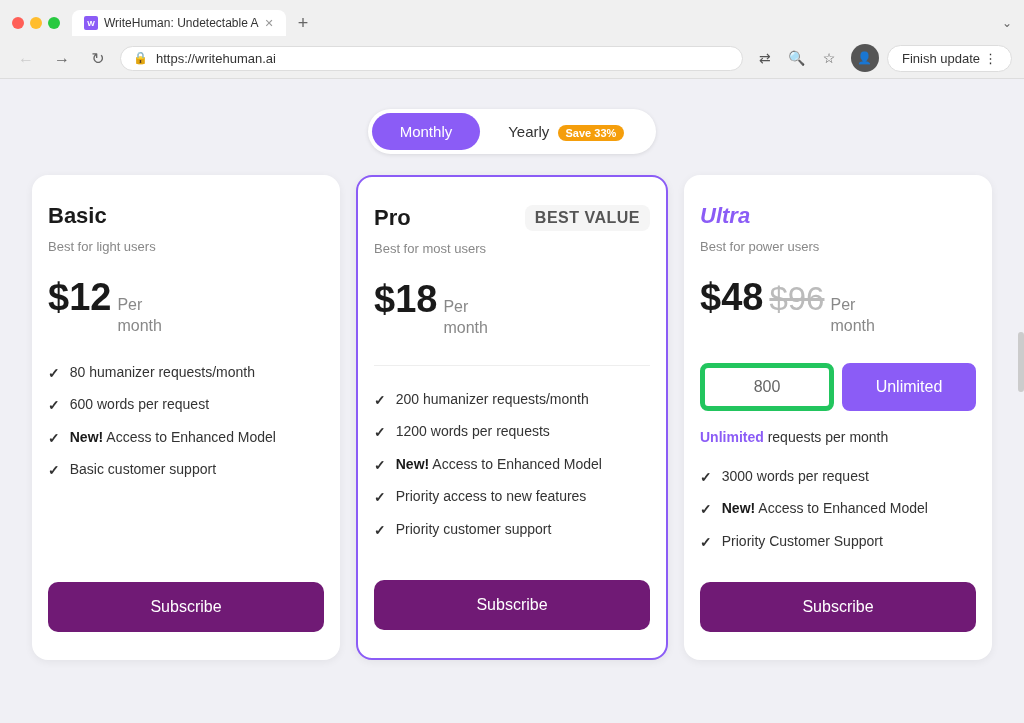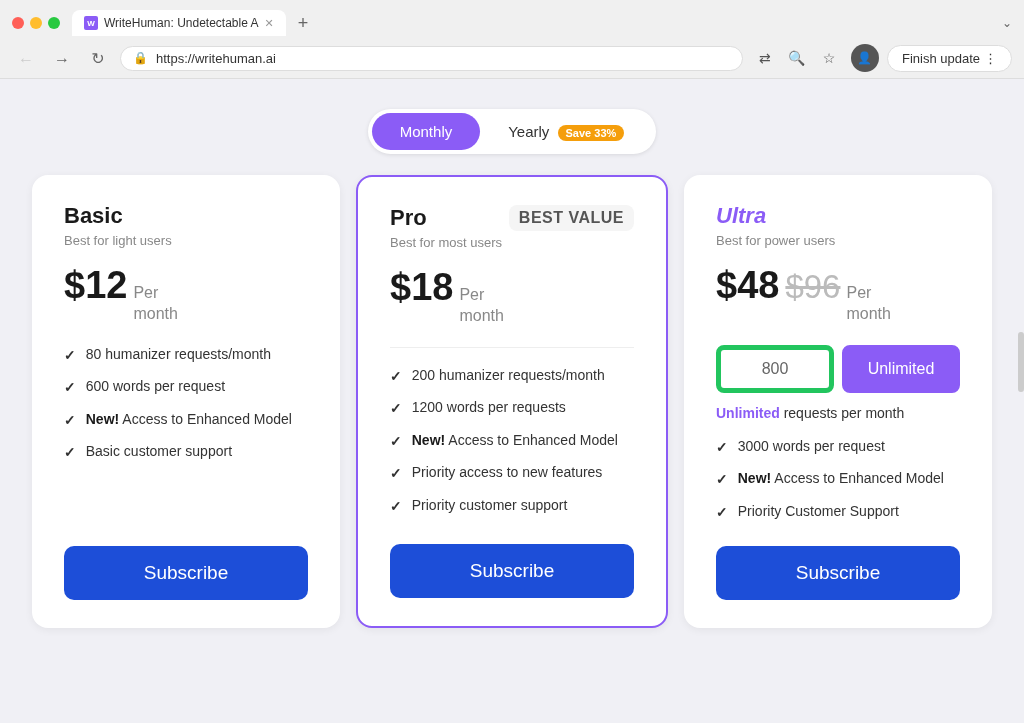--- a/index.html
+++ b/index.html
@@ -114,23 +114,24 @@
       margin-left: 4px;
     }
 
     
     .cards-container {
       display: flex; gap: 16px; align-items: stretch;
       max-width: 960px; width: 100%;
     }
     .card {
       background: white; border-radius: 16px;
-      padding: 28px 32px; flex: 1;
+      padding: 28px 16px; flex: 1;
       display: flex; flex-direction: column;
       box-shadow: 0 2px 8px rgba(0,0,0,0.06);
+      gap: 6px;
     }
     .card.pro {
       border: 2px solid #8b5cf6;
     }
     .card-header {
       display: flex; align-items: flex-start; justify-content: space-between;
       margin-bottom: 4px;
     }
     .plan-name {
       font-size: 22px; font-weight: 600; color: #1a1a1a;
@@ -172,21 +173,21 @@
       font-size: 14px; color: #333; line-height: 1.4;
     }
     .check-icon {
       color: #333; font-weight: 700; flex-shrink: 0; margin-top: 1px;
     }
     .new-badge {
       font-weight: 700; color: #1a1a1a;
     }
     .subscribe-btn {
       width: 100%; padding: 16px; border: none;
-      background: #1d4ed8; color: white; font-size: 19px; font-weight: 500;
+      background: #701a75; color: white; font-size: 16px; font-weight: 500;
       border-radius: 10px; cursor: pointer;
       transition: background 0.2s;
     }
 
     
     .request-toggle {
       display: flex; gap: 8px; margin-bottom: 12px;
     }
     .req-btn {
       flex: 1; padding: 10px; border: 5px solid #22c55e;

